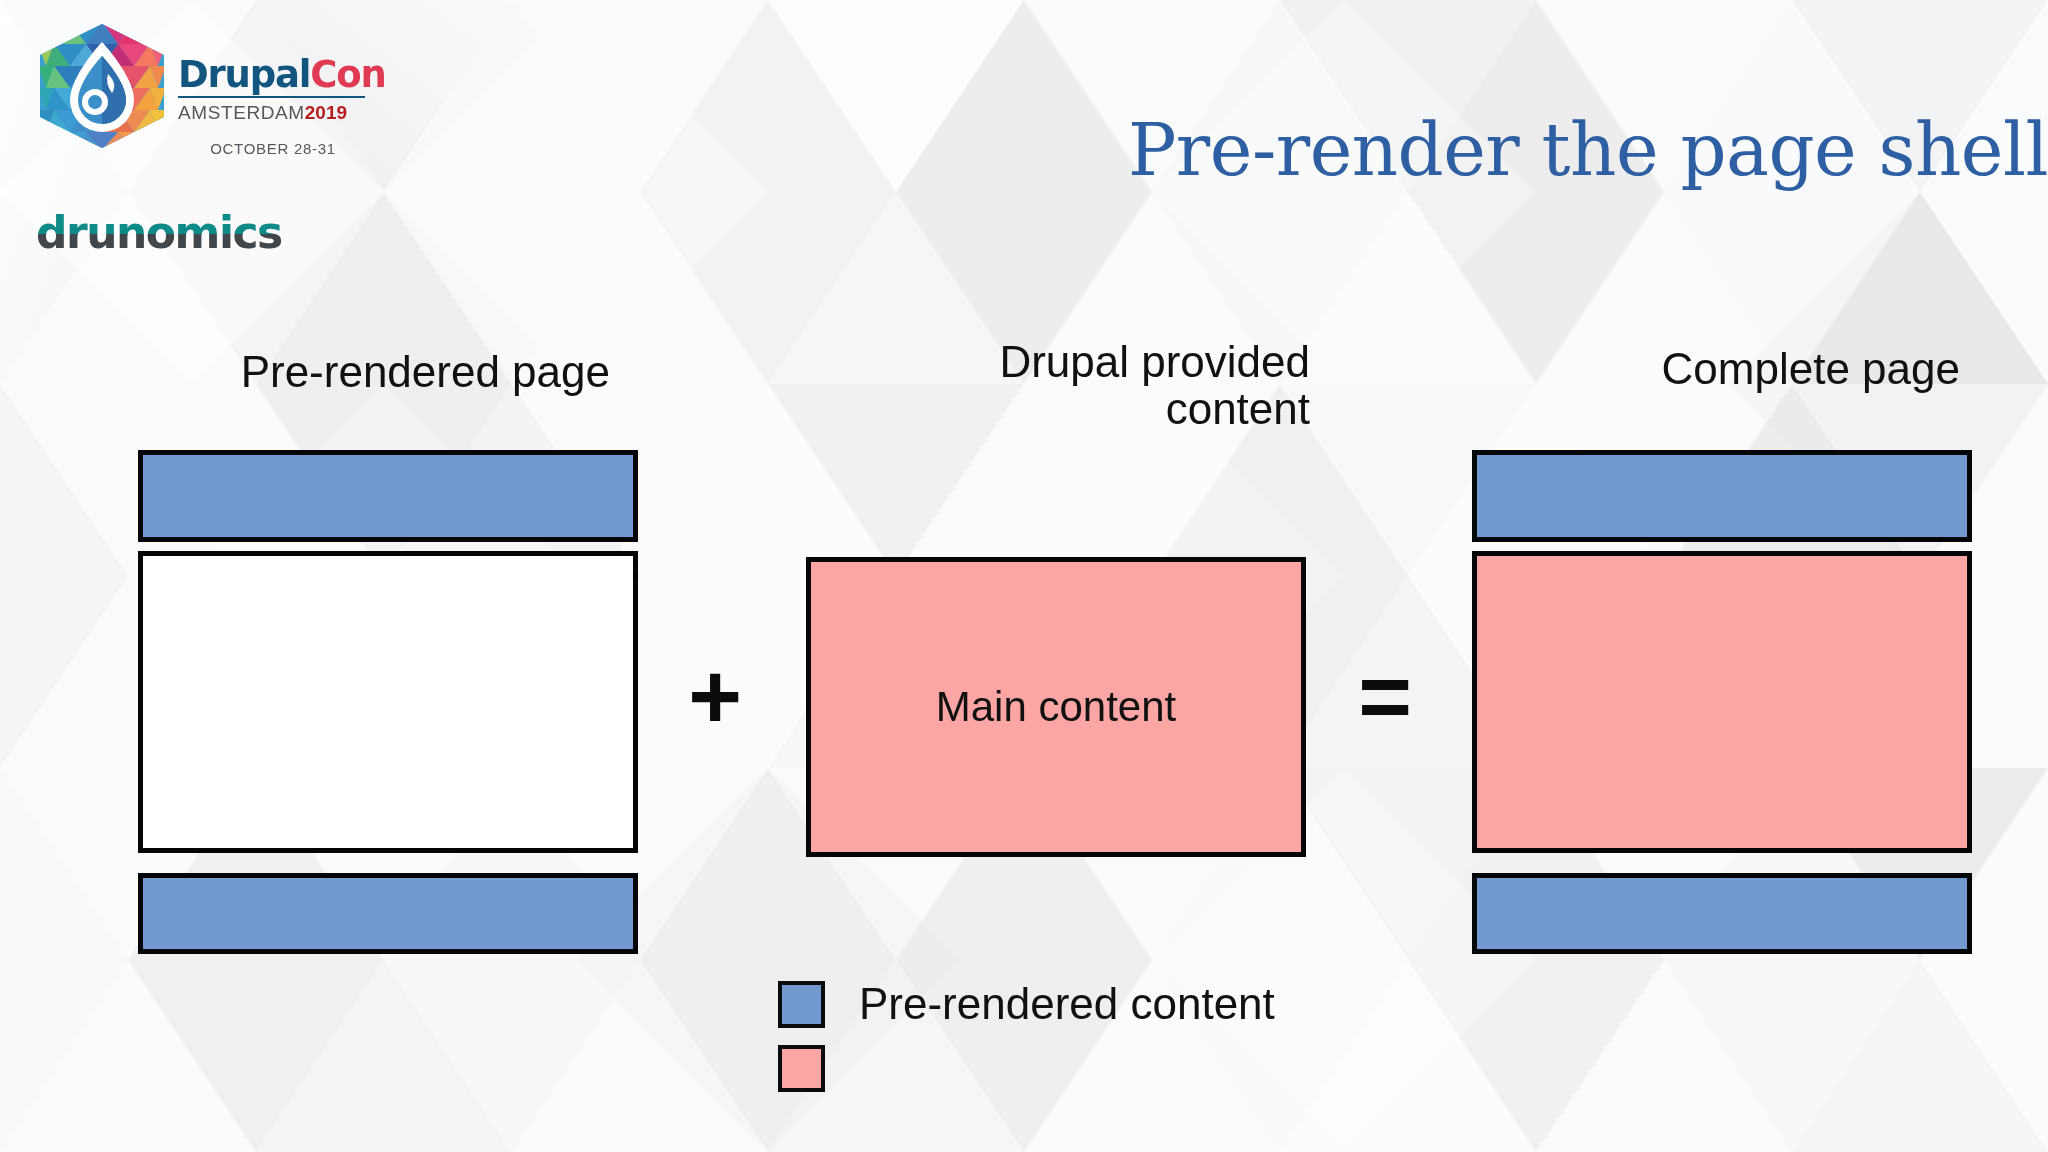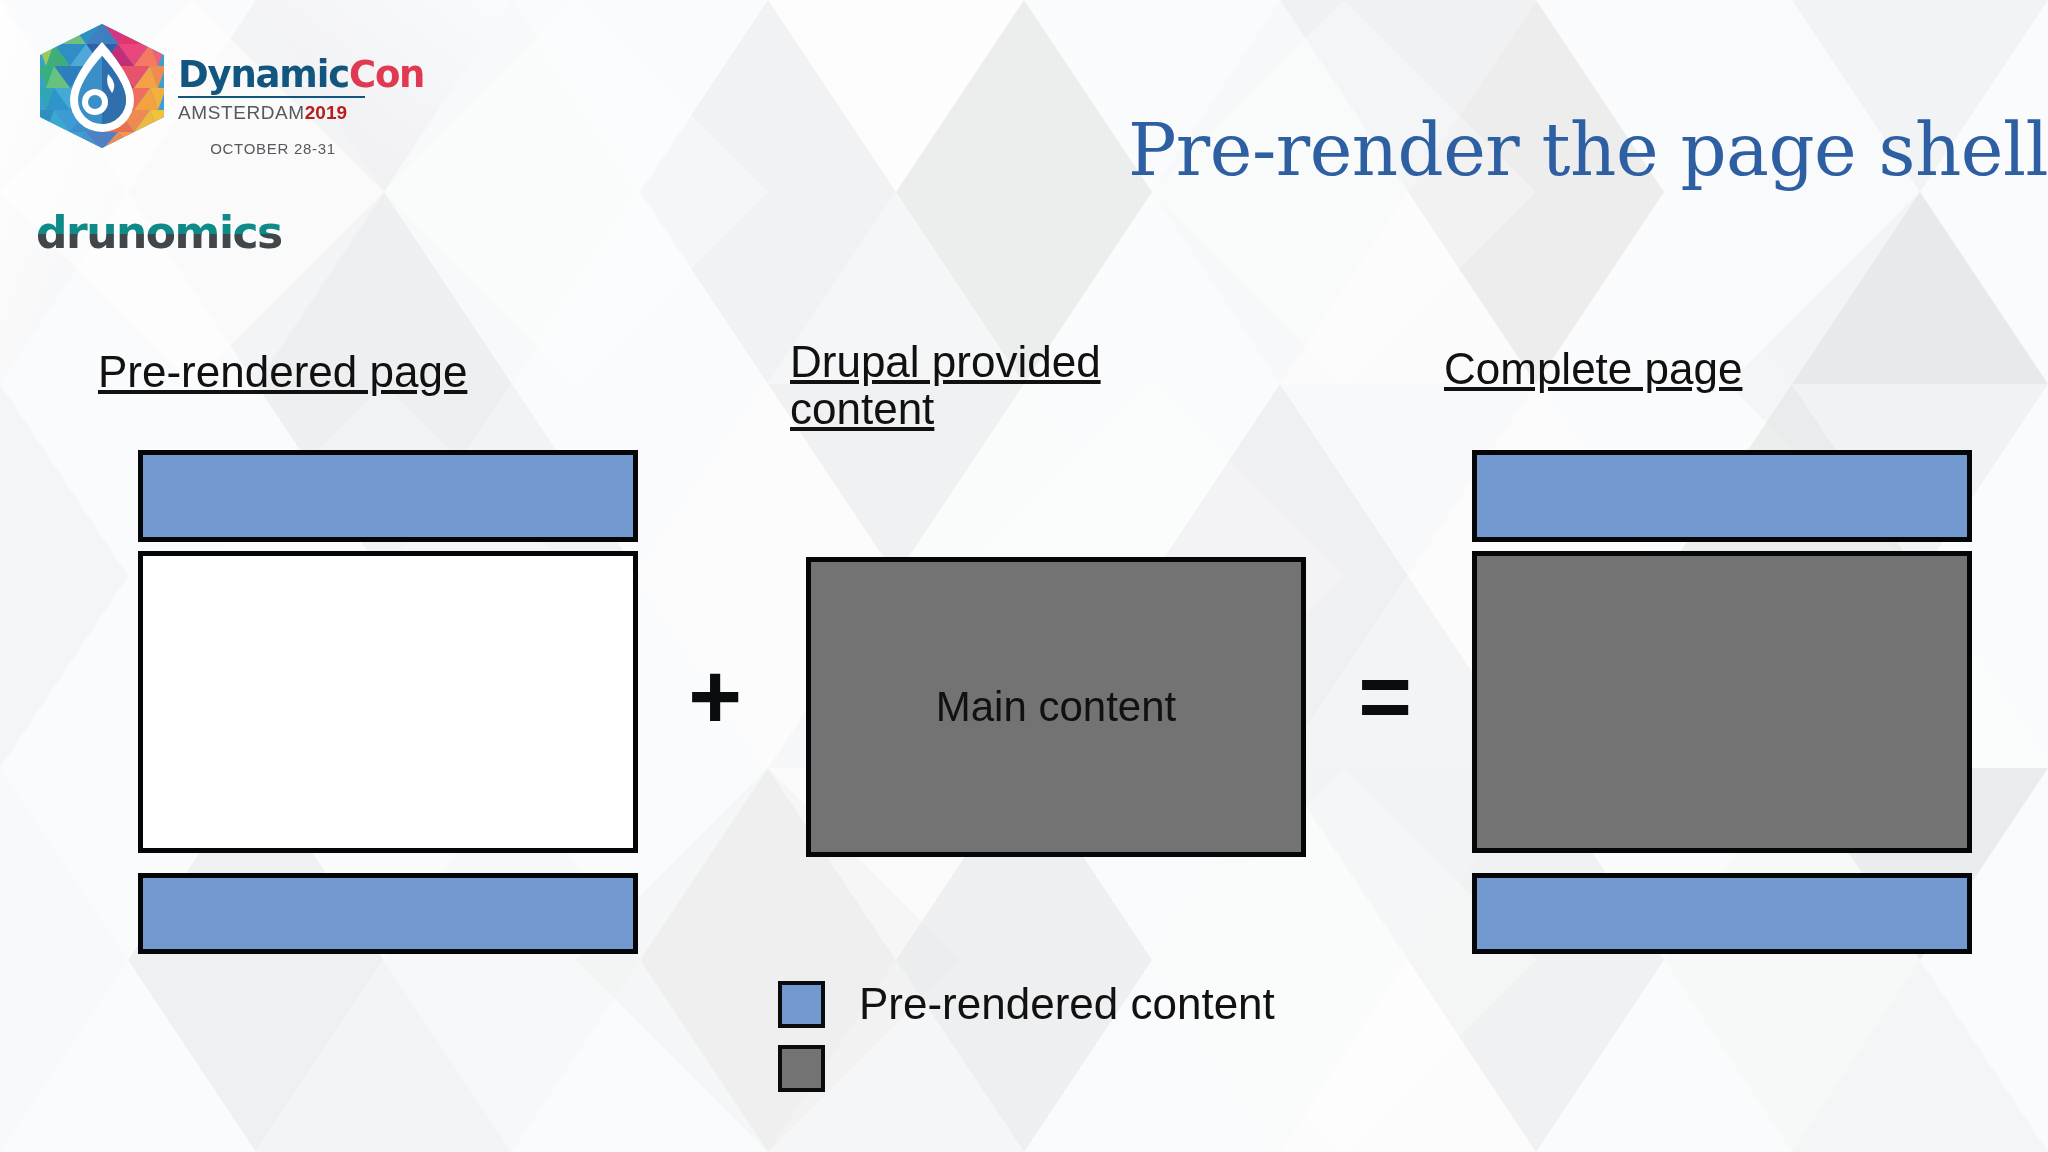--- a/index.html
+++ b/index.html
@@ -111,38 +111,37 @@
   }
 
   
   .diagram {
     position: absolute;
     inset: 0;
     z-index: 3;
   }
   .col-label {
     position: absolute;
-    text-align: left;
+    text-align: right;
     font-family: "Liberation Sans", sans-serif;
     font-size: 44px;
     color: #111111;
     line-height: 1.07;
-    text-decoration: underline;
   }
   #label-prerendered { left: 98px;  top: 348px; width: 512px; }
   #label-drupal     { left: 790px;  top: 338px; width: 520px; }
   #label-complete   { left: 1444px; top: 345px; width: 516px; }
 
   .box {
     position: absolute;
     border: 5px solid #050608;
     box-sizing: border-box;
   }
   .box-blue  { background: #729ad0; }
-  .box-teal  { background: #737373; }
+  .box-teal  { background: #fca5a5; }
   .box-white { background: #ffffff; }
 
   
   #left-header { left: 138px; top: 450px;  width: 500px; height: 92px; }
   #left-body   { left: 138px; top: 551px;  width: 500px; height: 302px; }
   #left-footer { left: 138px; top: 873px;  width: 500px; height: 81px; }
 
   
   #mid-main    { left: 806px; top: 557px;  width: 500px; height: 300px; }
   .mid-main-text {
@@ -361,21 +360,21 @@
           <path d="M64 34 C 64 34 88 59 88 78 A 24 24 0 0 1 40 78 C 40 59 64 34 64 34 Z" fill="#3a8fc8"></path>
           <path d="M64 34 C 64 34 88 59 88 78 A 24 24 0 0 1 64 102 Z" fill="#2f6fae"></path>
           <circle cx="57" cy="80" r="13" fill="#ffffff"></circle>
           <circle cx="57" cy="80" r="7" fill="#3a8fc8"></circle>
           <path d="M70 52 q10 10 4 19 q-7 -9 -4 -19 Z" fill="#ffffff"></path>
         </g>
       </svg>
     </div>
     <div class="dc-text">
       <div class="dc-wordmark">
-        <span class="dc-word-drupal">Dynamic</span><span class="dc-word-con">Con</span>
+        <span class="dc-word-drupal">Drupal</span><span class="dc-word-con">Con</span>
       </div>
       <div class="dc-rule"></div>
       <div class="dc-city">
         <span>AMSTERDAM</span><b>2019</b>
       </div>
       <div class="dc-dates">OCTOBER 28-31</div>
     </div>
   </div>
 
   <div class="dru-logo">

